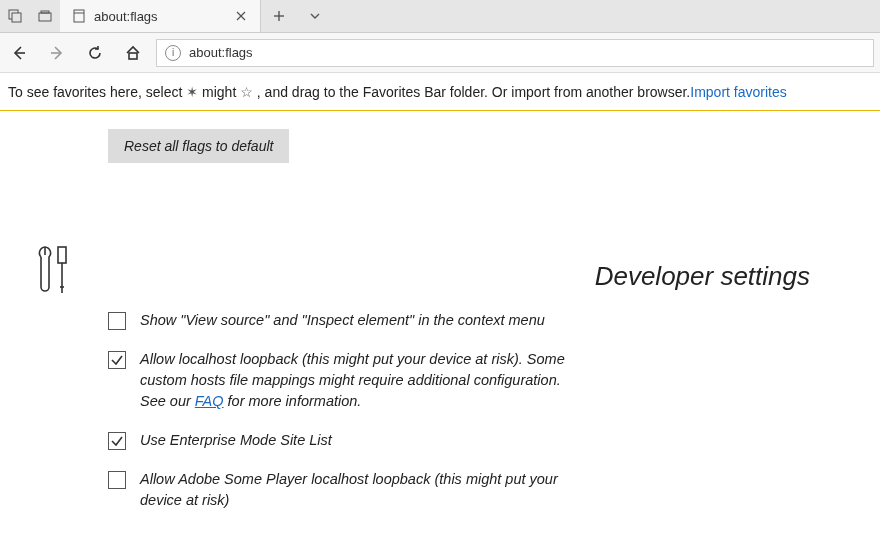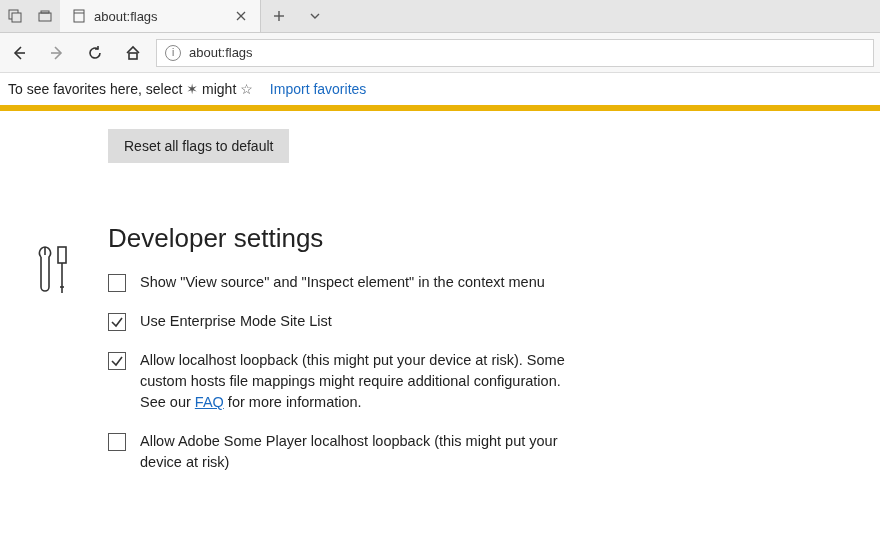--- a/index.html
+++ b/index.html
@@ -11,31 +11,31 @@
   .tab-title { font-size:13px; color:#333; }
   .tab-close { width:14px; height:14px; display:flex; align-items:center; justify-content:center; color:#666; cursor:pointer; }
   .tabbar .newtab, .tabbar .moretabs { width:36px; display:flex; align-items:center; justify-content:center; color:#555; cursor:pointer; }
 
   .addrbar { height:40px; background:#f7f7f7; border-bottom:1px solid #ddd; display:flex; align-items:center; }
   .nav-btn { width:38px; height:40px; display:flex; align-items:center; justify-content:center; color:#333; cursor:pointer; }
   .addr-field { flex:1; height:28px; margin:0 6px 0 4px; border:1px solid #d0d0d0; background:#fff; display:flex; align-items:center; padding:0 8px; gap:8px; }
   .addr-url { font-size:13px; color:#333; }
   .info-circ { width:16px; height:16px; border:1px solid #888; border-radius:50%; display:inline-flex; align-items:center; justify-content:center; font-size:10px; color:#666; }
 
-  .favbar { height:38px; border-bottom:6px solid #eab308; display:flex; align-items:center; padding:0 8px; font-size:14px; }
+  .favbar { height:38px; border-bottom:1px solid #eab308; display:flex; align-items:center; padding:0 8px; font-size:14px; }
   .star { display:inline-block; font-size:14px; padding:0 4px; color:#555; }
-  .link { color:#1a6ac2; cursor:pointer;margin-left:13px; }
+  .link { color:#1a6ac2; cursor:pointer; }
 
   .content { display:flex; }
   .left-col { width:108px; display:flex; flex-direction:column; align-items:center; }
   .tools-icon { margin-top:132px; }
 
-  .main { flex:1; padding:18px 70px 0 0; }
+  .main { flex:1; padding:18px 70px 0 0;font-style:italic; }
   .reset-btn { display:inline-block; background:#dcdcdc; padding:9px 16px; font-size:14px; color:#222; cursor:pointer; }
-  .section-title { font-size:26px; font-weight:300; margin:60px 0 18px 0; color:#222; }
+  .section-title { font-size:26px; font-weight:300; margin:98px 0 18px 0; color:#222;text-align:right; }
 
   .opt { display:flex; align-items:flex-start; gap:14px; margin-bottom:18px; max-width:460px; }
   .cb { width:18px; height:18px; border:1px solid #555; display:flex; align-items:center; justify-content:center; flex:0 0 18px; margin-top:2px; cursor:pointer; }
   .cb svg { display:none; }
   .cb.checked svg { display:block; }
   .opt-label { font-size:14.5px; line-height:1.45; }
   .opt-label .faq { color:#1a6ac2; text-decoration:underline; cursor:pointer; }
 </style>
 </head>
 <body>
@@ -109,20 +109,21 @@
     <span class="info-circ">i</span>
     <span class="addr-url">about:flags</span>
   </div>
 </div>
 
 <div class="favbar">
   <span>To see favorites here, select </span>
   <span class="star">✶</span>
   <span> might </span>
   <span class="star">☆</span>
+  <span>, and drag to the Favorites Bar folder. Or import from another browser. </span>
   <span class="link">Import favorites</span>
 </div>
 
 <div class="content">
   <div class="left-col">
     <div class="tools-icon">
       <svg width="40" height="56" viewBox="0 0 40 56">
 
         <path d="M11 4 a6 6 0 0 0 -4 10 l0 0 M7 14 L7 44 a4 4 0 0 0 8 0 L15 14 a6 6 0 0 0 -4 -10" fill="none" stroke="#333" stroke-width="1.6" stroke-linejoin="round"></path>
         <path d="M11 4 L11 12" stroke="#333" stroke-width="1.6"></path>
@@ -144,29 +145,29 @@
         <div class="opt">
           <div class="cb"></div>
           <div class="opt-label">Show "View source" and "Inspect element" in the context menu</div>
         </div>
         <div class="opt">
           <div class="cb checked">
             <svg width="14" height="14" viewBox="0 0 14 14">
               <polyline points="2,7 6,11 12,3" fill="none" stroke="#333" stroke-width="1.6"></polyline>
             </svg>
           </div>
-          <div class="opt-label">Use Enterprise Mode Site List</div>
+          <div class="opt-label"><span>Allow localhost loopback (this might put your device at risk). Some custom hosts file mappings might require additional configuration. See our </span><span class="faq">FAQ</span><span> for more information.</span></div>
         </div>
         <div class="opt">
           <div class="cb checked">
             <svg width="14" height="14" viewBox="0 0 14 14">
               <polyline points="2,7 6,11 12,3" fill="none" stroke="#333" stroke-width="1.6"></polyline>
             </svg>
           </div>
-          <div class="opt-label"><span>Allow localhost loopback (this might put your device at risk). Some custom hosts file mappings might require additional configuration. See our </span><span class="faq">FAQ</span><span> for more information.</span></div>
+          <div class="opt-label">Use Enterprise Mode Site List</div>
         </div>
         <div class="opt">
           <div class="cb"></div>
           <div class="opt-label">Allow Adobe Some Player localhost loopback (this might put your device at risk)</div>
         </div>
       </div>
   </div>
 </div>
 
 </body></html>

